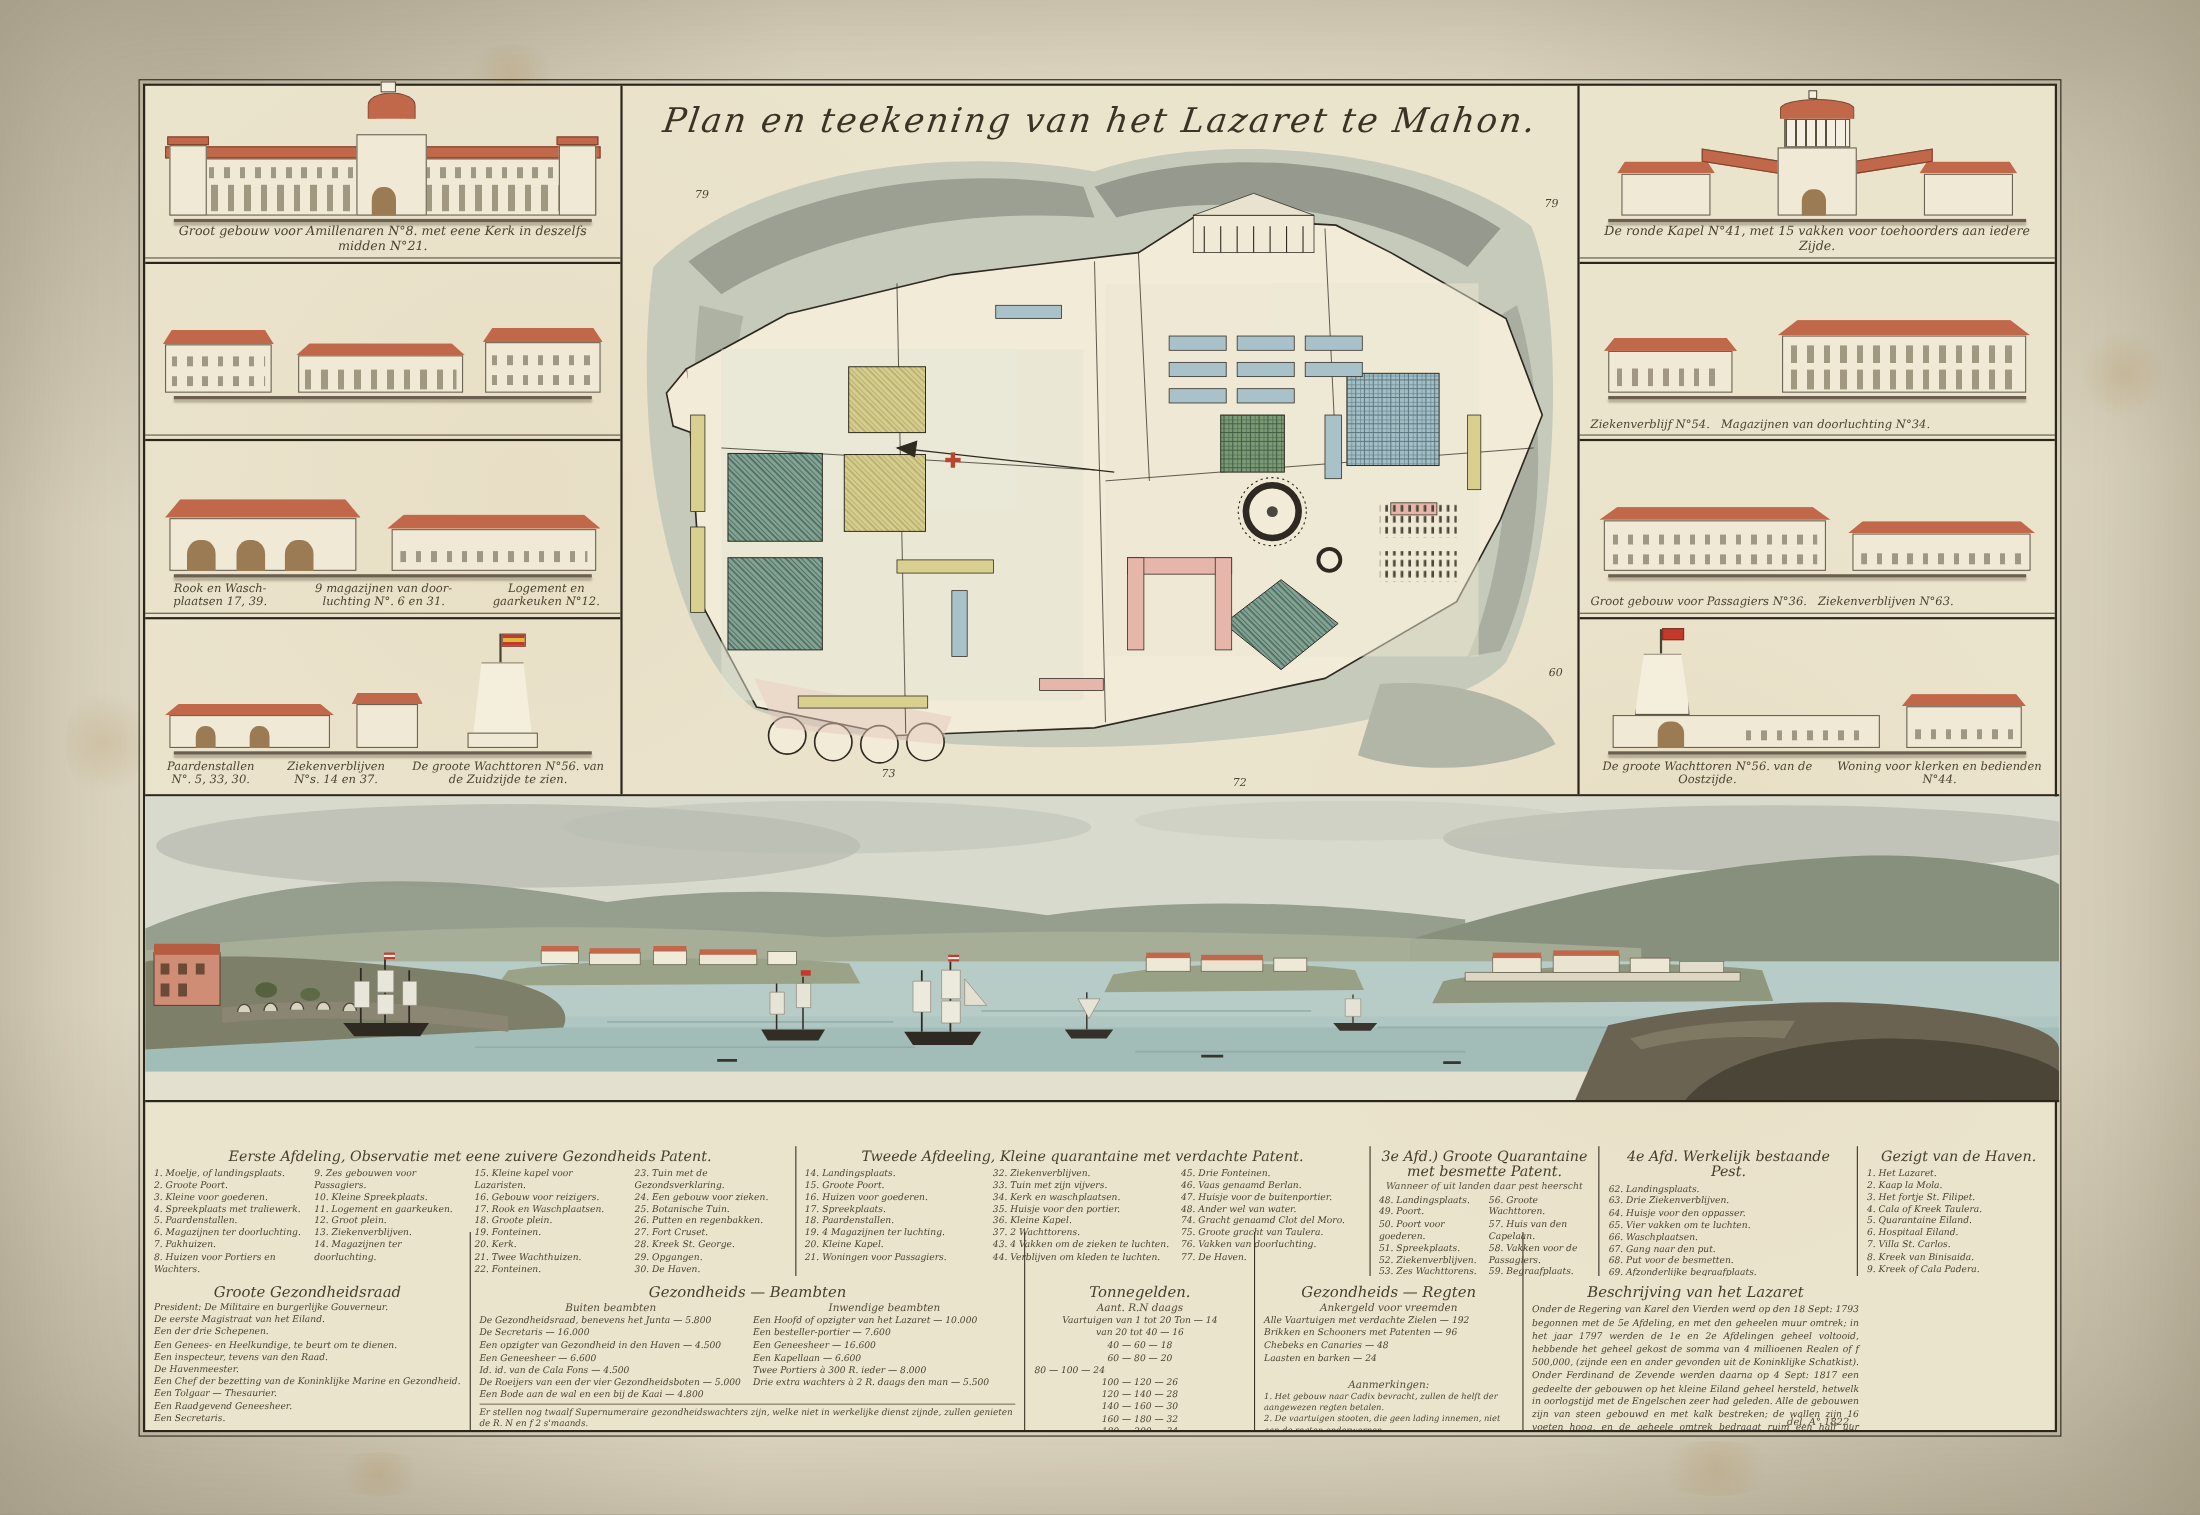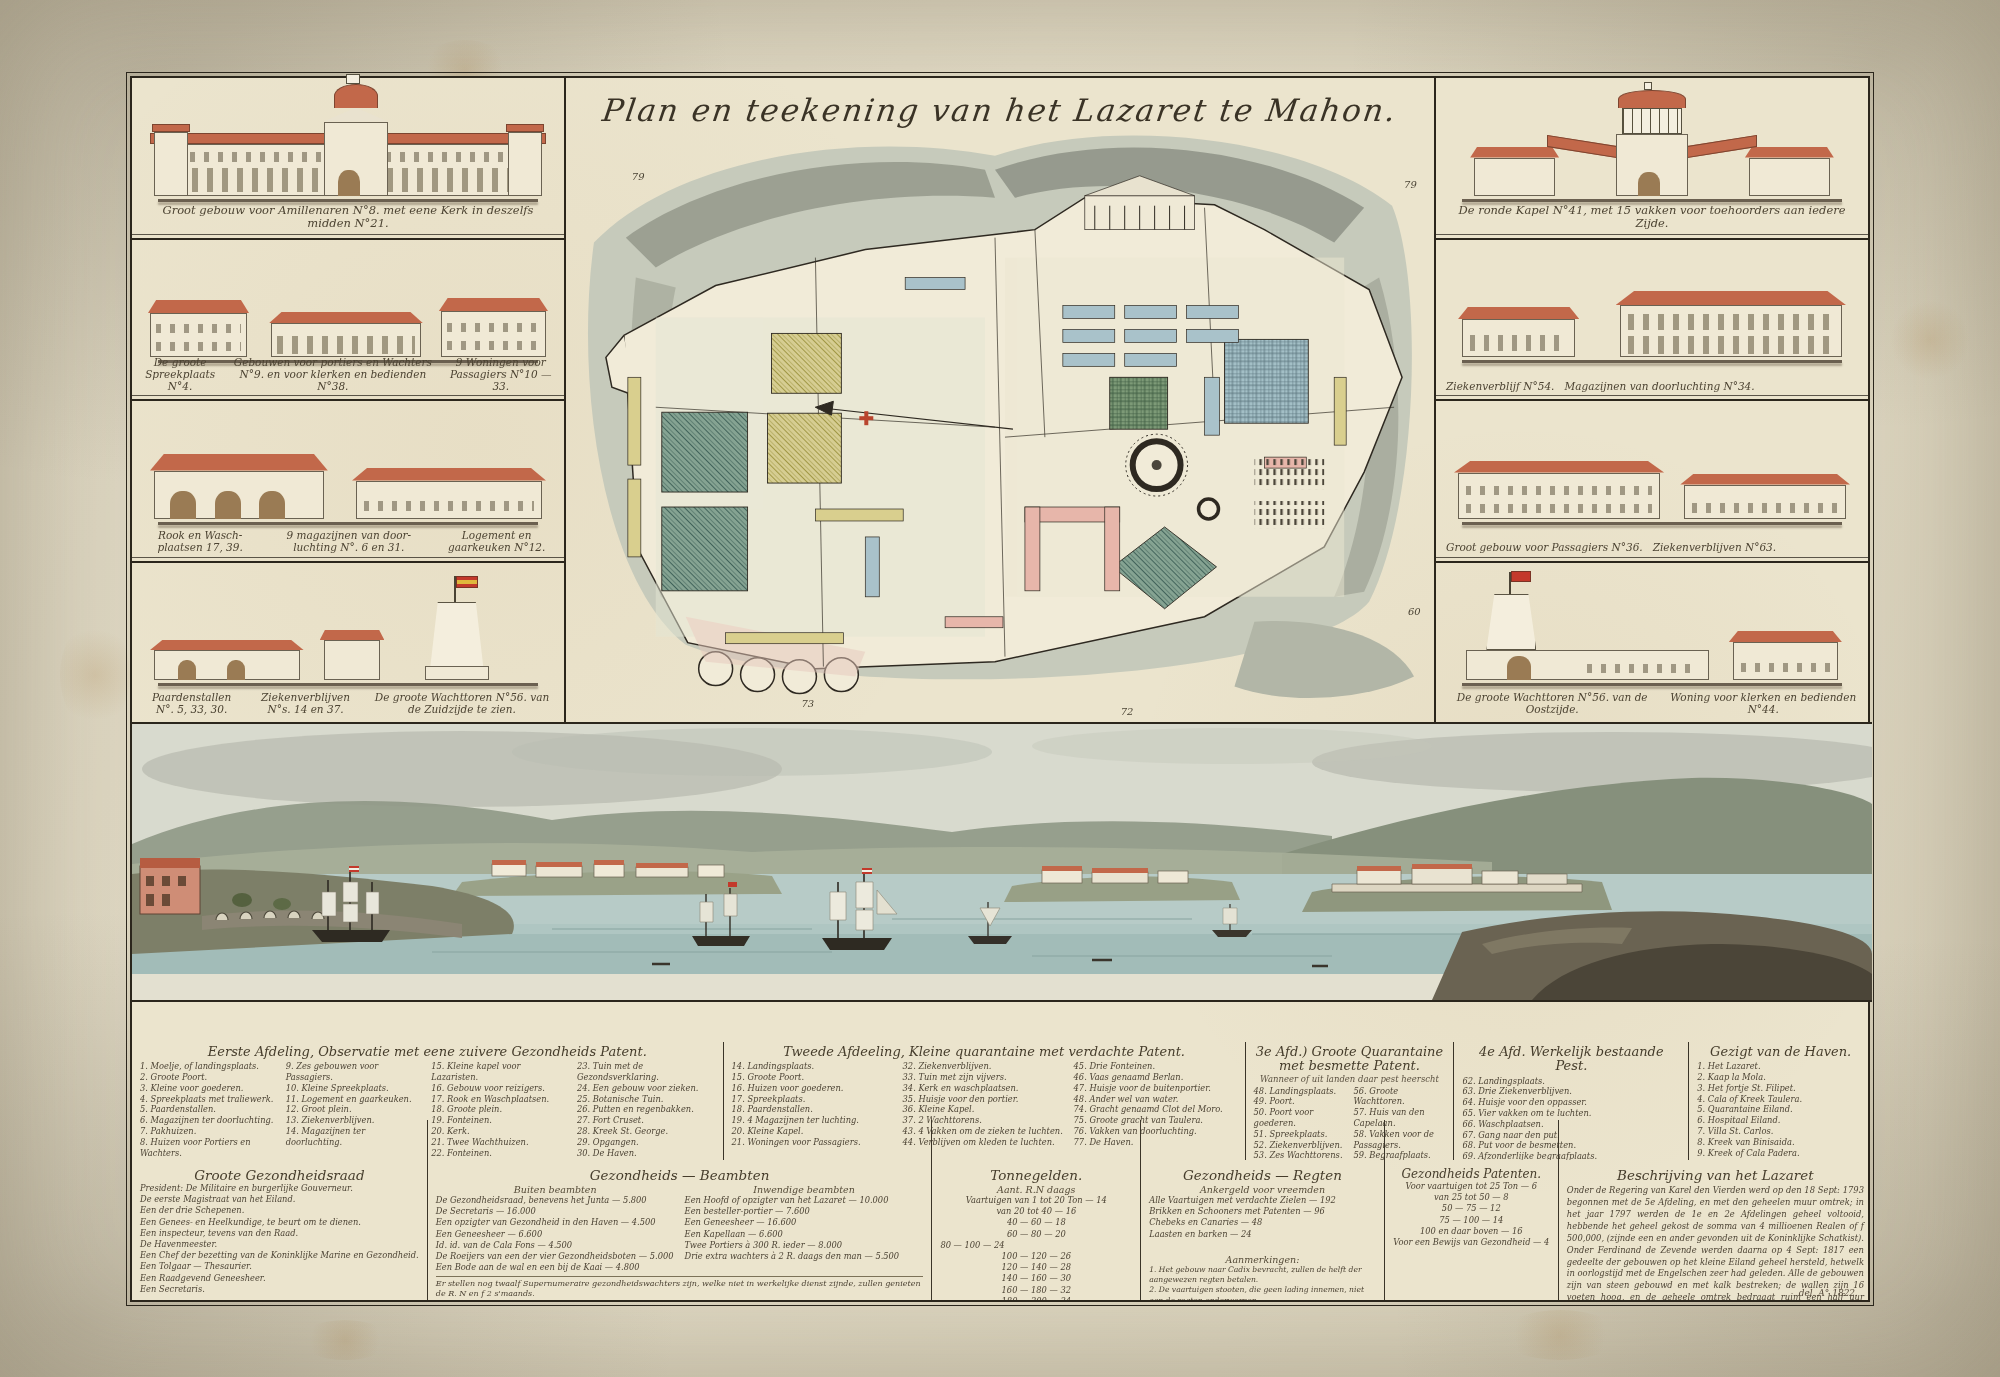--- a/index.html
+++ b/index.html
@@ -143,25 +143,20 @@
           <div class="roofhip" style="left:.5%;width:25%;bottom:50px;height:13px"></div>
           <div class="wall" style="left:31%;width:37%;bottom:6px;height:34px"></div>
           <div class="arcade" style="left:32.5%;width:34%;bottom:9px;height:18px"></div>
           <div class="roofhip" style="left:30.5%;width:38%;bottom:40px;height:11px"></div>
           <div class="wall" style="right:1%;width:26%;bottom:6px;height:46px"></div>
           <div class="winrow" style="right:2.5%;width:23%;bottom:13px;height:9px"></div>
           <div class="winrow" style="right:2.5%;width:23%;bottom:31px;height:9px"></div>
           <div class="roofhip" style="right:.5%;width:27%;bottom:52px;height:13px"></div>
           <div class="ground"></div>
         </div>
-        <div class="cap">
-            <span class="cap-part">De groote Spreekplaats N°4.</span>
-            <span class="cap-part">Gebouwen voor portiers en Wachters N°9. en voor klerken en bedienden N°38.</span>
-            <span class="cap-part">9 Woningen voor Passagiers N°10 — 33.</span>
-          </div>
       </div>
 
       <div class="panel">
         <div class="elev">
           <div class="wall" style="left:2%;width:42%;bottom:6px;height:48px"></div>
           <div class="arch" style="left:6%;width:26px;height:28px;bottom:6px"></div>
           <div class="arch" style="left:17%;width:26px;height:28px;bottom:6px"></div>
           <div class="arch" style="left:28%;width:26px;height:28px;bottom:6px"></div>
           <div class="roofhip" style="left:1%;width:44%;bottom:54px;height:17px"></div>
           <div class="wall" style="right:2%;width:46%;bottom:6px;height:38px"></div>
@@ -688,31 +683,20 @@
           <div class="bline">Laasten en barken — 24</div>
         </div>
       <div class="bsub" style="text-align:center;margin-top:14px">Aanmerkingen:</div>
       <div>
           <div class="bline" style="font-size:7.6px">1. Het gebouw naar Cadix bevracht, zullen de helft der aangewezen regten betalen.</div>
           <div class="bline" style="font-size:7.6px">2. De vaartuigen stooten, die geen lading innemen, niet aan de regten onderworpen.</div>
           <div class="bline" style="font-size:7.6px">3. Voor ieder gestorven zullen de oude van regten, en eenieder welke de vrijheid nadert, betalen.</div>
         </div>
     </div>
 
-    <div class="bsec" style="width:10%">
-      <div class="bhead" style="font-size:12px">Gezondheids Patenten.</div>
-      <div>
-          <div class="bline" style="text-align:center">Voor vaartuigen tot 25 Ton — 6</div>
-          <div class="bline" style="text-align:center">van 25 tot 50 — 8</div>
-          <div class="bline" style="text-align:center">50 — 75 — 12</div>
-          <div class="bline" style="text-align:center">75 — 100 — 14</div>
-          <div class="bline" style="text-align:center">100 en daar boven — 16</div>
-          <div class="bline" style="text-align:center">Voor een Bewijs van Gezondheid — 4</div>
-        </div>
-    </div>
 
     <div class="bsec" style="width:18%">
       <div class="bhead">Beschrijving van het Lazaret</div>
       <div class="para">Onder de Regering van Karel den Vierden werd op den 18 Sept: 1793 begonnen met de 5e Afdeling, en met den geheelen muur omtrek; in het jaar 1797 werden de 1e en 2e Afdelingen geheel voltooid, hebbende het geheel gekost de somma van 4 millioenen Realen of f 500,000, (zijnde een en ander gevonden uit de Koninklijke Schatkist). Onder Ferdinand de Zevende werden daarna op 4 Sept: 1817 een gedeelte der gebouwen op het kleine Eiland geheel hersteld, hetwelk in oorlogstijd met de Engelschen zeer had geleden. Alle de gebouwen zijn van steen gebouwd en met kalk bestreken; de wallen zijn 16 voeten hoog, en de geheele omtrek bedraagt ruim een half uur gaans. Het Lazaret is bij den mond der Haven gelegen, Noordelijk en Oostelijk van heuvelen omgeven. N.B. de Cala Taulera, geschikt voor bequeste schepen, heeft de grootste Dokken gehad.</div>
       <div class="signature">del. A° 1822.</div>
     </div>
   </div>
 </div>
 
 </body></html>

